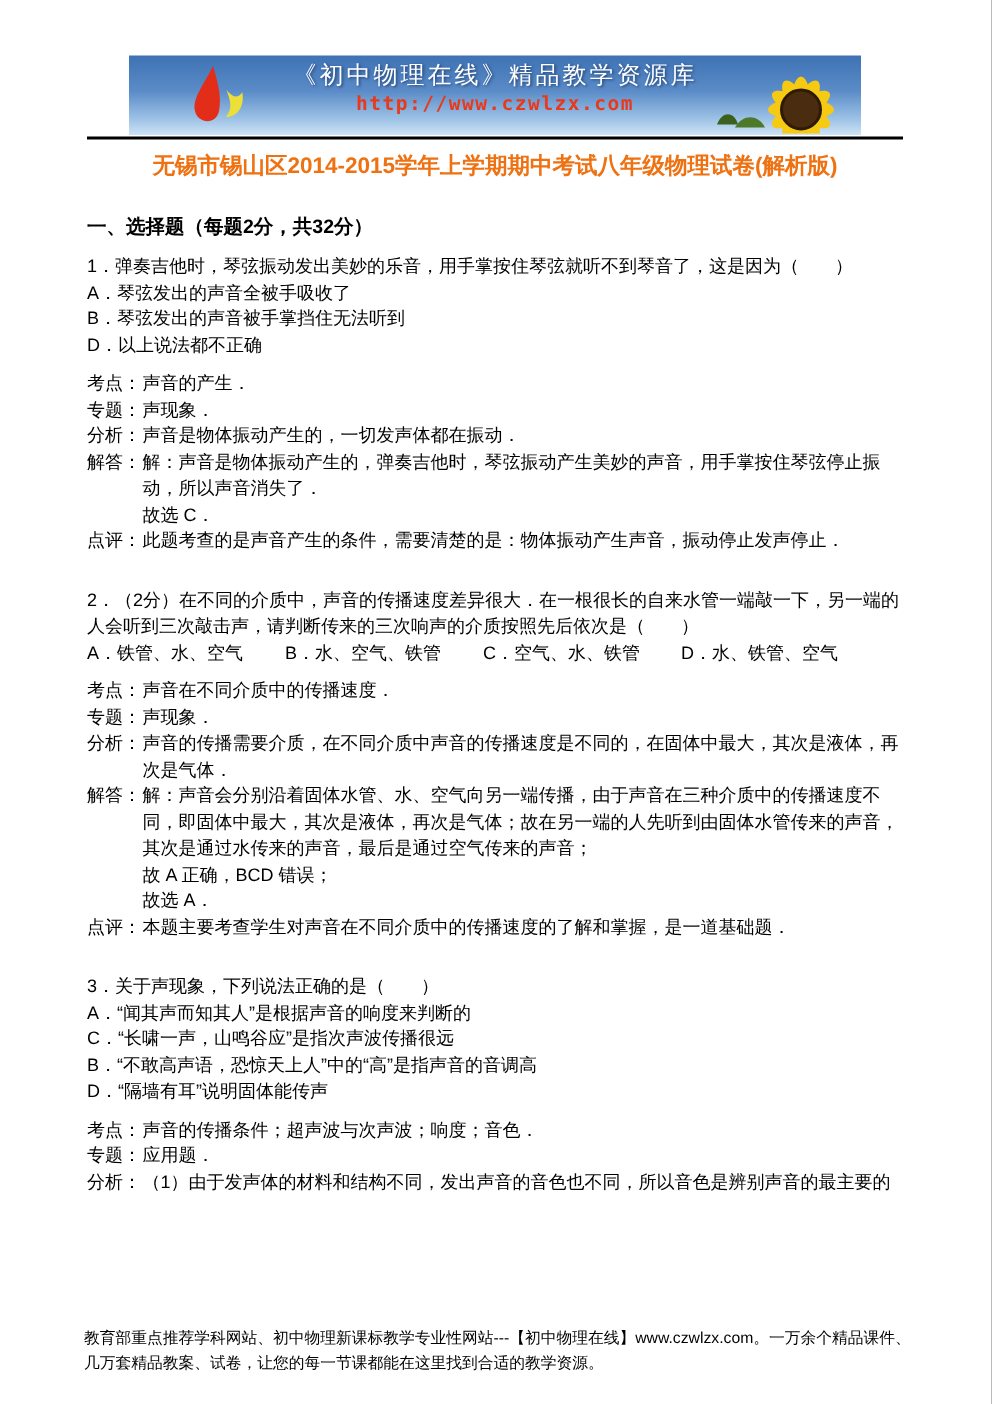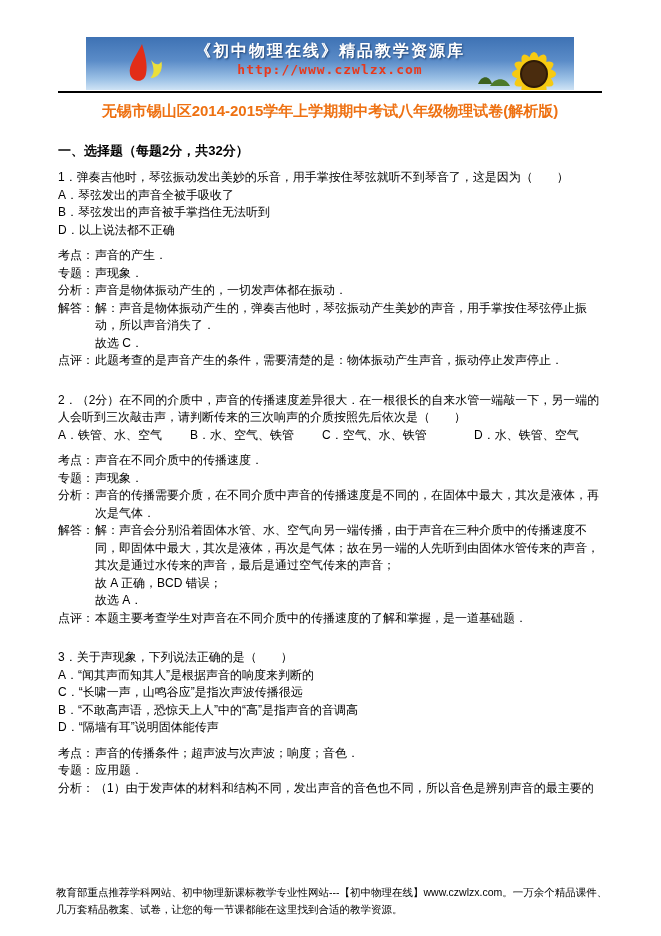--- a/index.html
+++ b/index.html
@@ -19,21 +19,21 @@
   .banner {
     position:relative;
     margin:0 28px;
     height:53px;
     background:linear-gradient(180deg,#3e72b4 0%,#5b8cc8 45%,#9dc2e6 80%,#cfe3f5 100%);
     overflow:hidden;
   }
   .banner-logo { position:absolute; left:32px; top:6px; }
   .banner-texts { position:absolute; left:0; top:3px; width:100%; text-align:center; }
   .banner-title {
-    color:#ffffff; font-weight:bold; font-size:16px; line-height:22px;
+    color:#ffffff; font-weight:normal; font-size:16px; line-height:22px;
     text-shadow:1px 1px 2px #1d3f70; letter-spacing:2px;
   }
   .banner-url {
     color:#e8391c; font-weight:bold; font-size:13px; line-height:16px;
     font-family:"DejaVu Sans Mono","Liberation Mono",monospace;
     letter-spacing:1px;
   }
   .banner-sunflower { position:absolute; right:2px; bottom:-4px; }
   .header-rule { border-top:2px solid #000; margin-top:1px; }
 
@@ -43,21 +43,21 @@
     color:#ee7112; font-weight:bold; font-size:15px; line-height:21px;
   }
   .doc-title .suffix { font-weight:bold; }
   .section-heading { margin-top:20px; font-weight:bold; font-size:13px; line-height:19px; }
 
   .q-block { margin-top:9px; font-size:12px; line-height:17.5px; }
   .q-stem { white-space:pre-wrap; }
   .opt-line { }
   .opt-row { display:flex; }
   .opt-row span { width:132px; }
-  .opt-row span:last-child { width:auto;margin-left:20px; }
+  .opt-row span:last-child { width:auto; }
 
   .analysis { margin-top:8px; }
   .a-row { display:flex; }
   .a-label { width:37px; flex:0 0 37px; }
   .a-text { flex:1; white-space:pre-wrap; }
 
   .qgap { margin-top:22px; }
 
   
   .footer {

